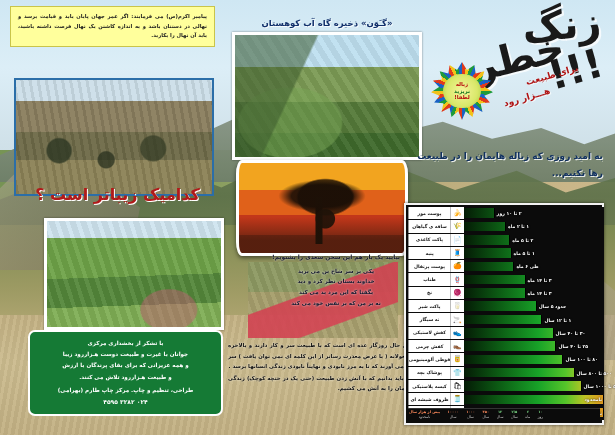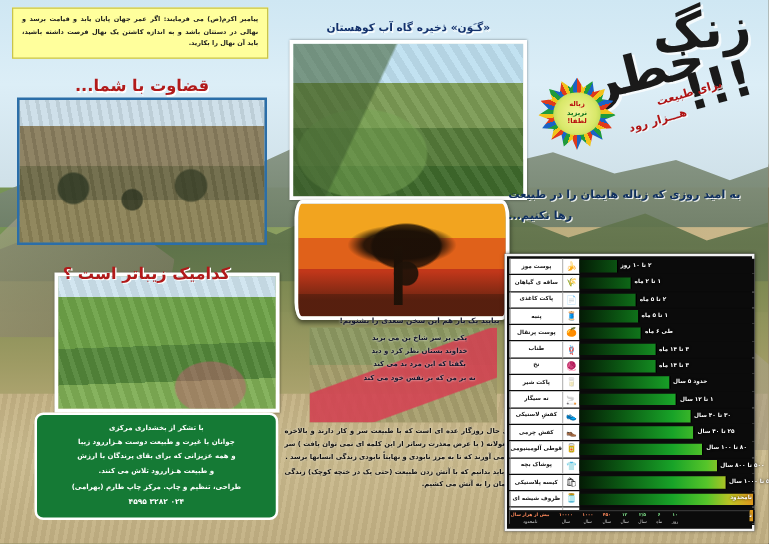--- a/index.html
+++ b/index.html
@@ -144,22 +144,22 @@
     text-align:center; color:#b11a1a; font-weight:bold;
     font-size:13px; text-shadow:1px 1px 0 #fff;
     letter-spacing:.5px;
   }
   .cap-gavan{
     position:absolute; left:232px; top:18px; width:190px;
     text-align:center; color:#12306b; font-weight:bold; font-size:8.5px;
     text-shadow:1px 1px 0 rgba(255,255,255,.8);
   }
   .cap-which{
-    position:absolute; left:10px; top:212px; width:215px;
-    text-align:center; color:#b11a1a; font-weight:bold; font-size:13px;
+    position:absolute; left:10px; top:185px; width:215px;
+    text-align:center; color:#b11a1a; font-weight:bold; font-size:16px;
     text-shadow:1px 1px 0 #fff;
   }
 
   
   .title-wrap{ position:absolute; right:6px; top:0px; width:200px; height:148px; }
   .t-zang{
     position:absolute; right:8px; top:2px;
     font-size:40px; font-weight:bold; color:#1a1a1a;
     text-shadow:2px 2px 0 rgba(255,255,255,.75);
     transform:rotate(-6deg);
@@ -182,21 +182,21 @@
     text-shadow:1px 1px 0 rgba(255,255,255,.7);
   }
   .t-hezar{
     position:absolute; right:58px; top:92px;
     font-size:9px; font-weight:bold; color:#b01414;
     transform:rotate(-16deg);
     text-shadow:1px 1px 0 rgba(255,255,255,.7);
   }
   .subtitle{
     position:absolute; right:12px; top:148px; width:196px;
-    text-align:left; color:#10305f; font-weight:bold;
+    text-align:right; color:#10305f; font-weight:bold;
     font-size:9px; line-height:1.9;
     text-shadow:1px 1px 0 rgba(255,255,255,.85);
   }
 
   
   .poem{
     position:absolute; left:248px; top:252px; width:176px;
     color:#12152b; font-size:5.6px; line-height:1.95; font-weight:bold;
     text-align:center; text-shadow:0 0 2px rgba(255,255,255,.9);
   }
@@ -305,21 +305,20 @@
   <div class="sky"></div>
   <div class="far-ridge"></div>
   <div class="mid-ridge"></div>
   <div class="valley"></div>
   <div class="dry-ground"></div>
   <div class="rock-l"></div>
   <div class="rock-r"></div>
 
   <div class="hadith">پیامبر اکرم(ص) می فرمایند: اگر عمر جهان پایان یابد و قیامت برسد و نهالی در دستتان باشد و به اندازه کاشتن یک نهال فرصت داشته باشید، باید آن نهال را بکارید.</div>
 
-  <div class="judge-title">قضاوت با شما...</div>
 
   <div class="photo frame-blue ph-burnt" style="left:14px; top:78px; width:200px; height:118px;">
       <div class="inner"></div>
     </div>
 
   <div class="photo frame-white ph-meadow" style="left:44px; top:218px; width:180px; height:112px;">
       <div class="inner"></div>
     </div>
 
   <div class="cap-which">کدامیک زیباتر است ؟</div>

